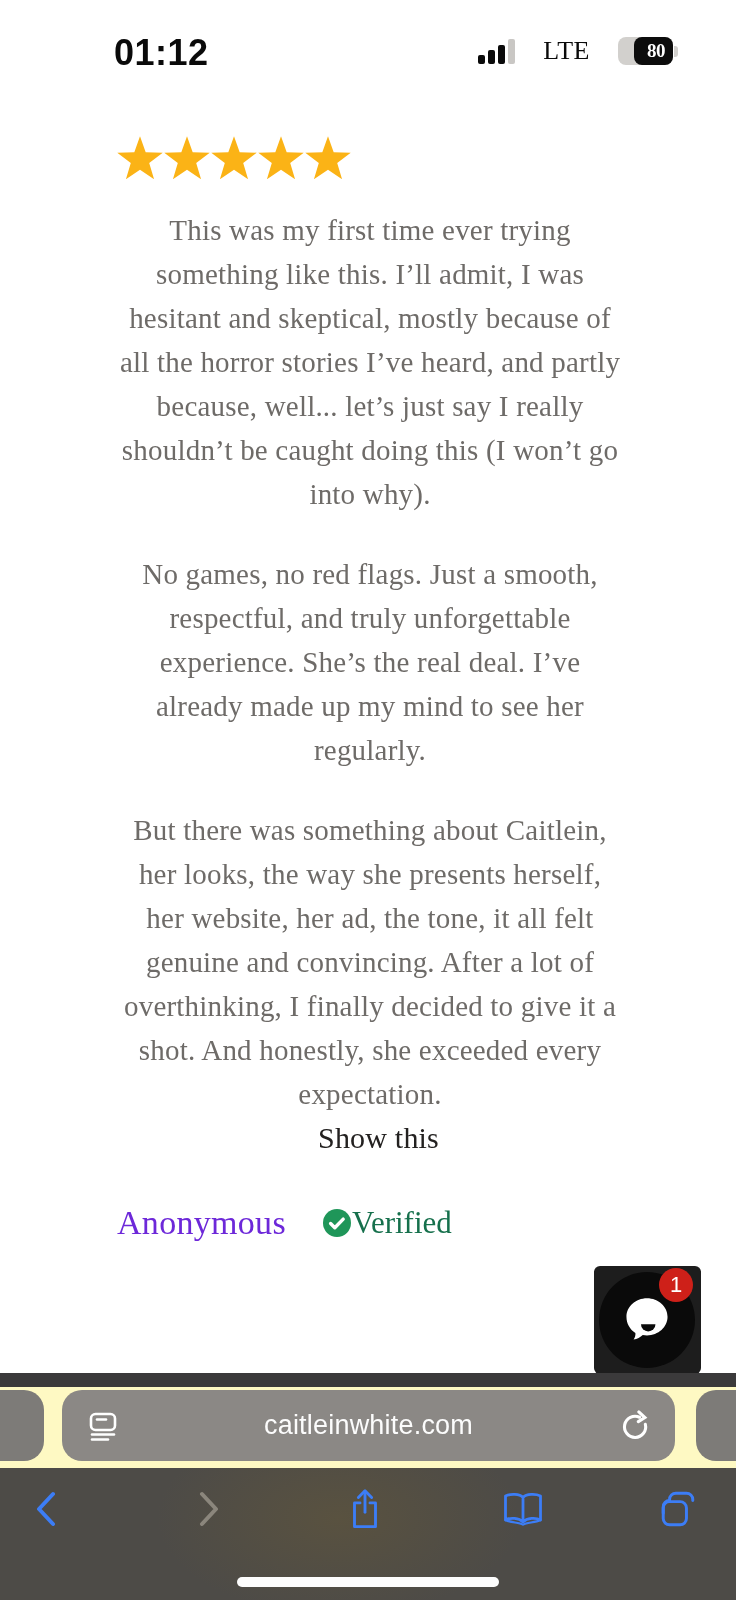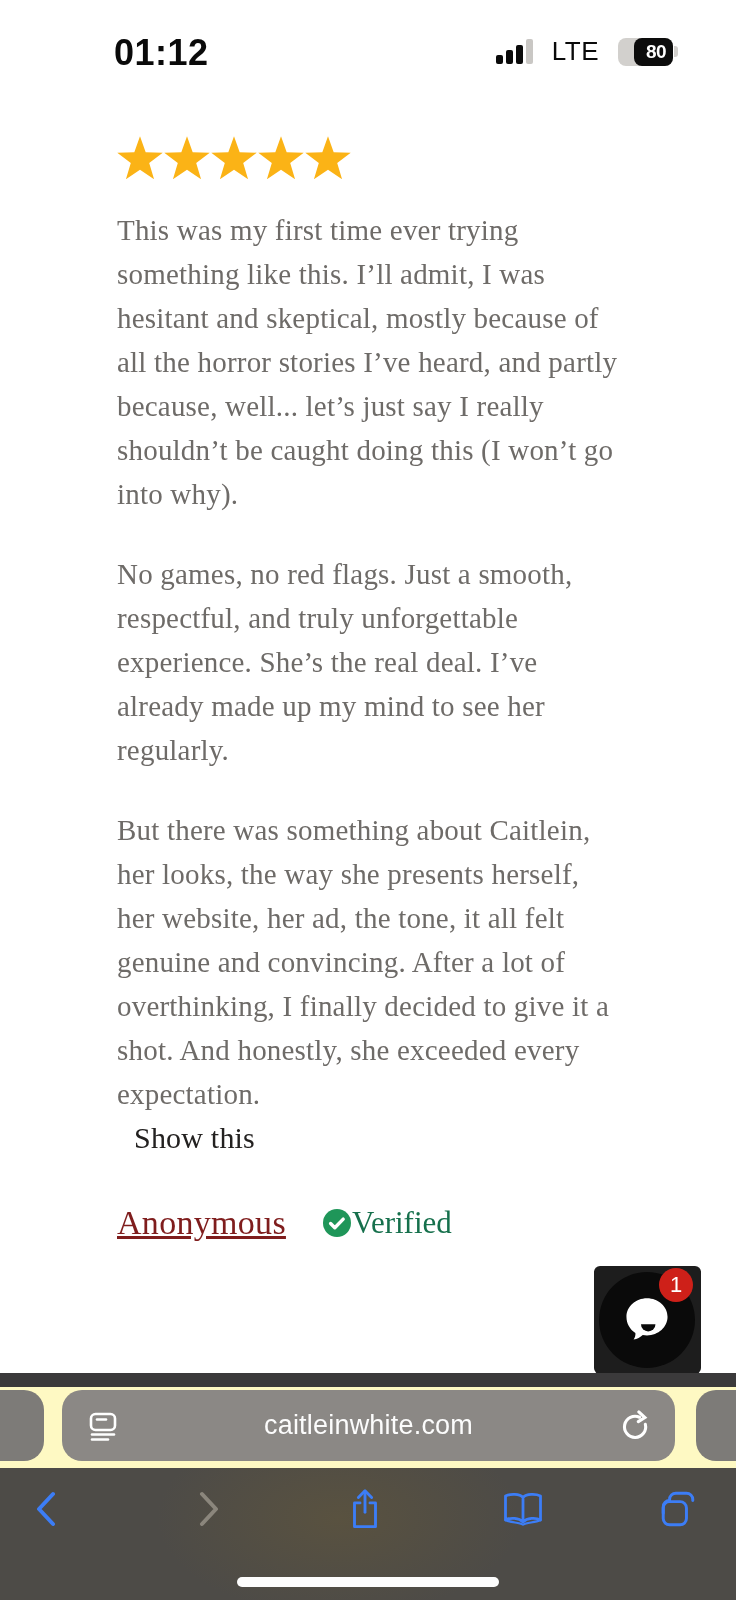--- a/index.html
+++ b/index.html
@@ -6,21 +6,21 @@
   body{
     width:736px;height:1600px;position:relative;overflow:hidden;
     background:#ffffff;font-family:"Liberation Sans",sans-serif;
   }
   
   .status-bar{position:absolute;top:0;left:0;width:736px;height:100px;}
   .status-time{
     position:absolute;left:114px;top:32px;font-size:36px;font-weight:700;
     color:#0a0a0a;letter-spacing:0.5px;
   }
-  .status-right{position:absolute;right:58px;top:36px;display:flex;align-items:center;gap:19px;}
+  .status-right{position:absolute;right:58px;top:36px;display:flex;align-items:center;gap:28px;font-family:Liberation Serif, serif;}
   .signal{display:flex;align-items:flex-end;gap:3px;height:26px;padding-bottom:1px;}
   .signal .bar{width:7px;border-radius:2px;background:#0a0a0a;}
   .signal .b1{height:9px}.signal .b2{height:14px}.signal .b3{height:19px}
   .signal .b4{height:25px;background:#c9c7c4;}
   .lte{font-size:26px;color:#0a0a0a;font-weight:400;letter-spacing:0.5px;}
   .battery{display:flex;align-items:center;}
   .battery-body{width:55px;height:28px;border-radius:8px;background:#d2d0cd;position:relative;overflow:hidden;}
   .battery-fill{position:absolute;left:16px;top:0;bottom:0;width:44px;background:#0c0c0c;
     border-radius:8px 0 0 8px;display:flex;align-items:center;justify-content:center;}
   .battery-fill span{color:#fff;font-size:19px;font-weight:700;letter-spacing:-0.5px;}
@@ -28,28 +28,28 @@
 
   
   .review{position:absolute;left:117px;top:133px;width:506px;font-family:"Liberation Serif",serif;}
   .rating-row{display:flex;align-items:flex-end;}
   .stars{display:flex;align-items:center;gap:1px;height:48px;}
   .stars svg{display:block;}
   .review-date{
     margin-left:26px;font-size:37px;font-style:italic;color:#56524e;
     line-height:1;padding-bottom:3px;letter-spacing:0.5px;
   }
-  .review-body{margin-top:27px;font-size:29px;line-height:44px;color:#6e6b68;letter-spacing:0.2px;}
+  .review-body{margin-top:27px;font-size:29px;line-height:44px;color:#6e6b68;letter-spacing:0.2px;text-align:center;}
   .review-body p{margin:0 0 36px 0;}
   .review-body p:last-of-type{margin-bottom:0;}
   .show-less{
     padding-left:17px;font-size:30px;line-height:44px;color:#232120;cursor:pointer;
   }
   .reviewer-row{margin-top:44px;display:flex;align-items:center;}
-  .reviewer-name{font-size:34px;color:#7f1d1d;letter-spacing:0.3px;text-decoration:underline;}
+  .reviewer-name{font-size:34px;color:#6d28d9;letter-spacing:0.3px;}
   .verified-badge{display:flex;align-items:center;margin-left:36px;}
   .verified-badge svg{display:block;}
   .verified-label{font-size:31px;color:var(--verified_green,#16704C);}
 
   
   .chat-widget{
     position:absolute;left:594px;top:1266px;width:107px;height:108px;
     background:#1d1d1d;border-radius:6px;cursor:pointer;z-index:5;
   }
   .chat-circle{

